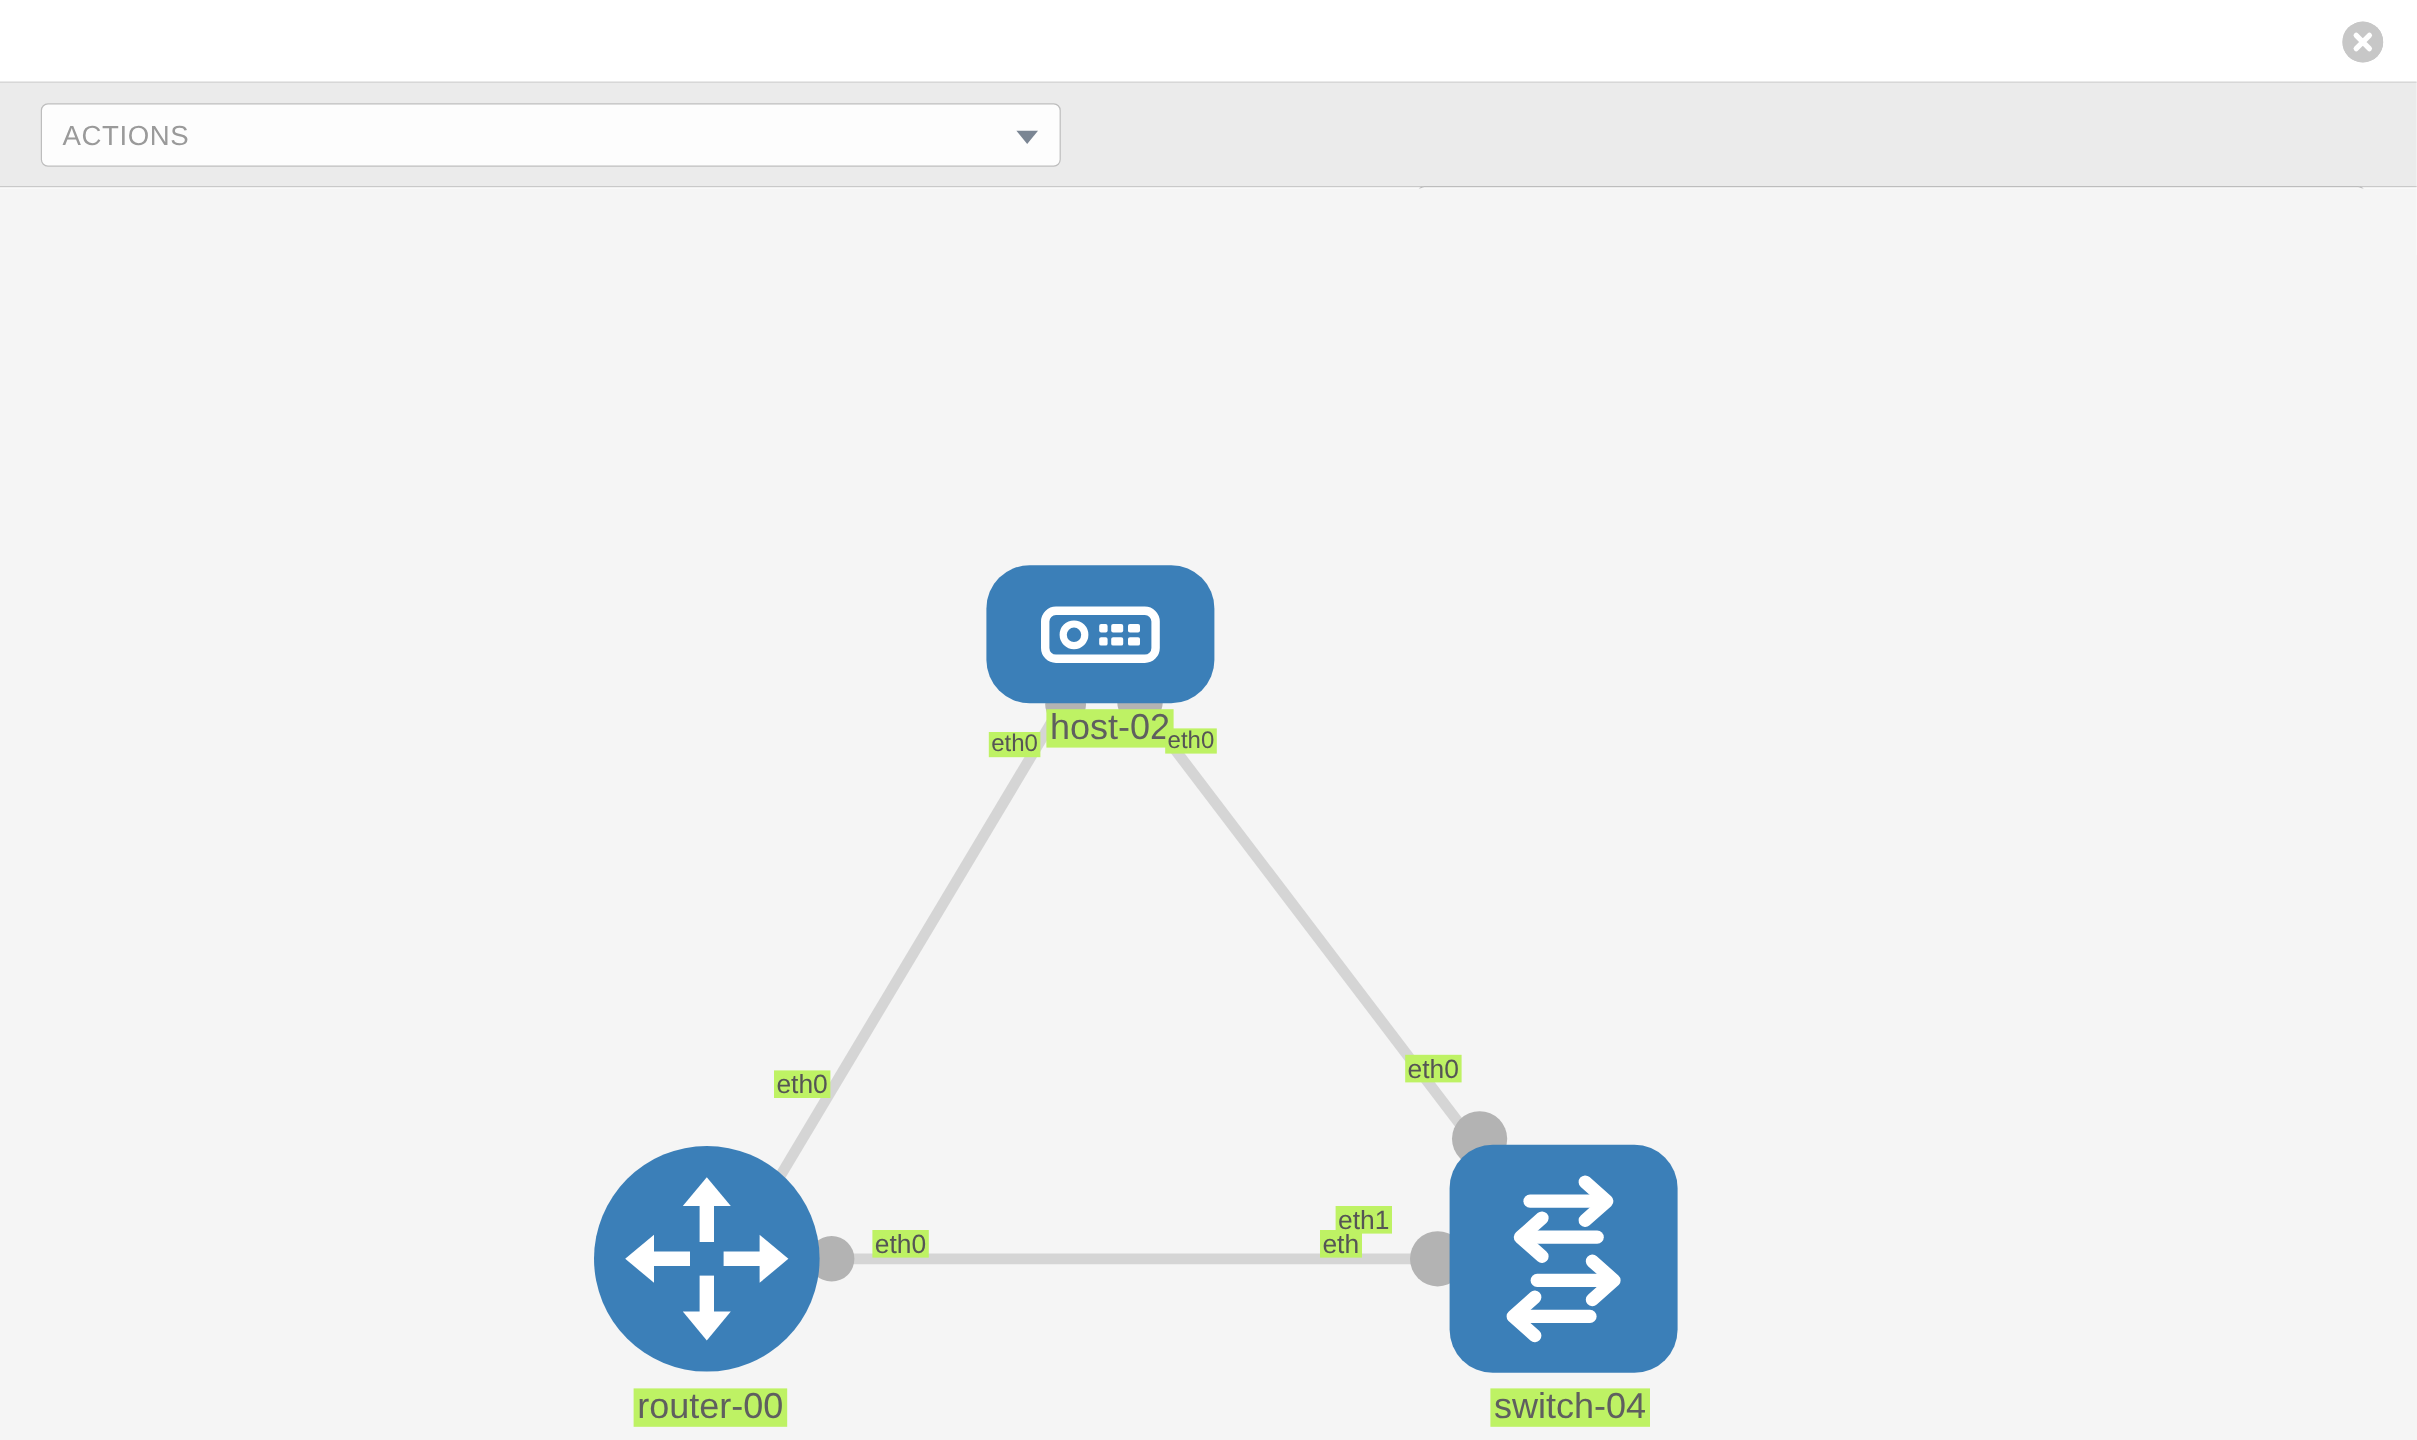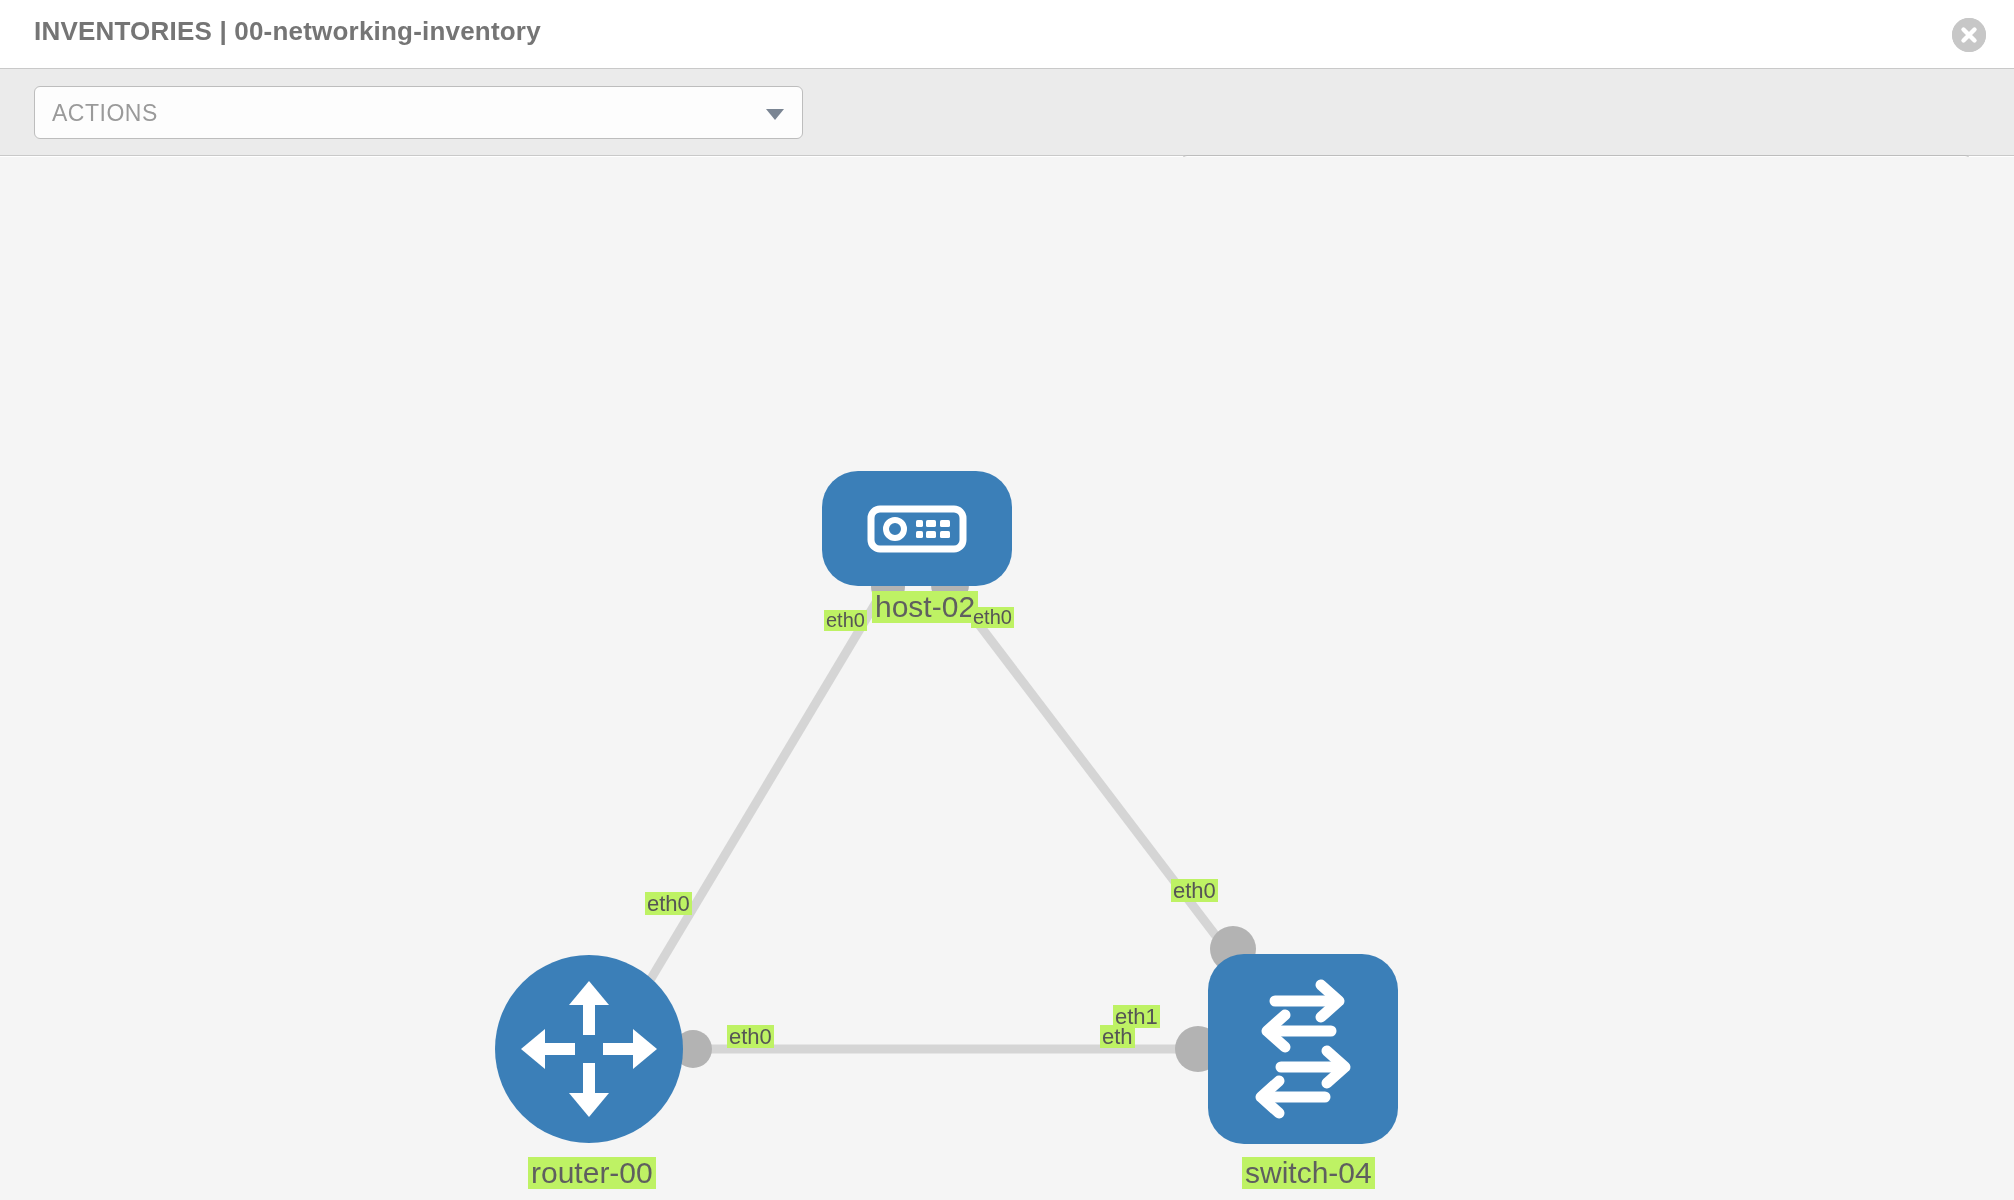--- a/index.html
+++ b/index.html
@@ -56,21 +56,21 @@
     top: 69px; left: 0;
     width: 2014px;
     height: 87px;
     background: #ebebeb;
     border-bottom: 1px solid #c9c9c9;
   }
   .actions-select {
     position: absolute;
     left: 34px;
     top: 17px;
-    width: 769px;
+    width: 850px;
     height: 53px;
     background: #fdfdfd;
     border: 1px solid #bdbdbd;
     border-radius: 6px;
     cursor: pointer;
   }
   .actions-label {
     position: absolute;
     left: 17px;
     top: 13px;
@@ -144,21 +144,20 @@
   .label-node { font-size: 30px; padding: 0 3px; }
   .label-iface { font-size: 22px; padding: 0 2px; color: #555555; }
   .label-iface-sm { font-size: 20px; padding: 0 2px; color: #555555; }
 </style>
 </head>
 <body>
 
 <div id="app">
 
   <div class="header">
-    <div class="header-title">INVENTORIES | 00-networking-inventory</div>
 
     <div class="close-btn">
       <svg width="34" height="34" viewBox="0 0 34 34">
         <circle cx="17" cy="17" r="17" fill="#c7c7c7"></circle>
         <path d="M11.5 11.5 L22.5 22.5 M22.5 11.5 L11.5 22.5" stroke="#ffffff" stroke-width="4.4" stroke-linecap="round"></path>
       </svg>
     </div>
   </div>
 
   <div class="toolbar">

